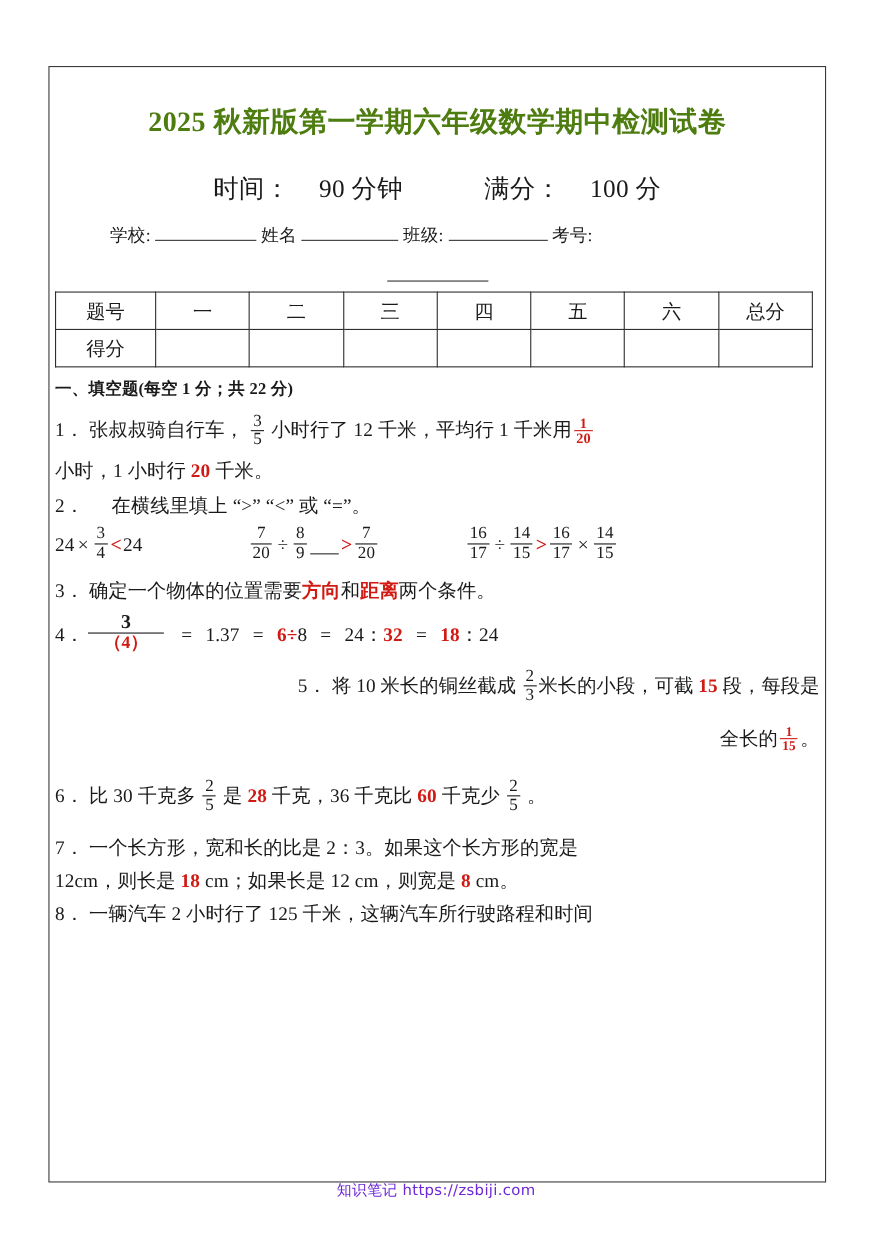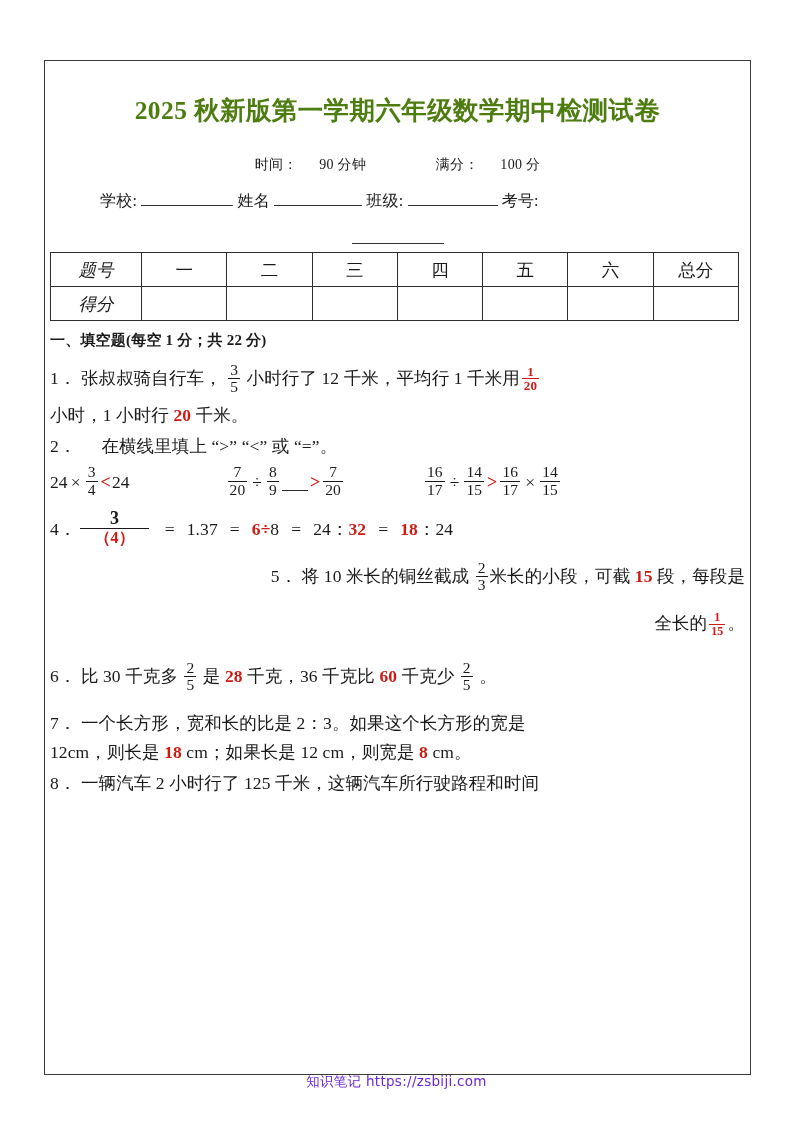--- a/index.html
+++ b/index.html
@@ -44,21 +44,21 @@
     font-weight: bold;
     font-size: 25.5px;
     letter-spacing: 0.4px;
     margin-top: 33px;
     color: #4d7c0f;
   }
 
   
   .meta-row {
     text-align: center;
-    font-size: 14px;
+    font-size: 23px;
     margin-top: 28px;
     letter-spacing: 0.3px;
   }
   .meta-row .gap-lg { display:inline-block; width: 62px; }
   .meta-row .gap-sm { display:inline-block; width: 14px; }
 
   .ident-row {
     font-size: 16px;
     margin-top: 17px;
     padding-left: 50px;
@@ -95,21 +95,21 @@
     table-layout: fixed;
   }
   table.score-table td {
     border: 1.1px solid #2e2e2e;
     height: 31px;
     text-align: center;
     vertical-align: middle;
     font-size: 17.5px;
     font-family: "Liberation Serif", "DejaVu Serif", serif;
   }
-  table.score-table td.lab { width: 88px; font-style: italic; }
+  table.score-table td.lab { width: 88px; }
 
   
   .section-head {
     font-weight: bold;
     font-size: 15px;
     margin-top: 10px;
     letter-spacing: 0.2px;
   }
 
   
@@ -344,20 +344,24 @@
         </span>
         <span class="op">×</span>
         <span class="frac">
           <span class="num">14</span>
           <span class="den">15</span>
         </span>
       </span>
     </div>
   </div>
 
+  <div class="q" style="margin-top:16px;">
+    <span>3．</span>
+    <span>确定一个物体的位置需要</span><span class="red">方向</span><span>和</span><span class="red">距离</span><span>两个条件。</span>
+  </div>
 
   <div class="q q4-line" style="margin-top:12px;">
     <span>4．</span>
     <span class="frac-big">
       <span class="num">3</span>
       <span class="den red">（4）</span>
     </span>
     <span class="eqs">=</span>
     <span>1.37</span>
     <span class="eqs">=</span>

